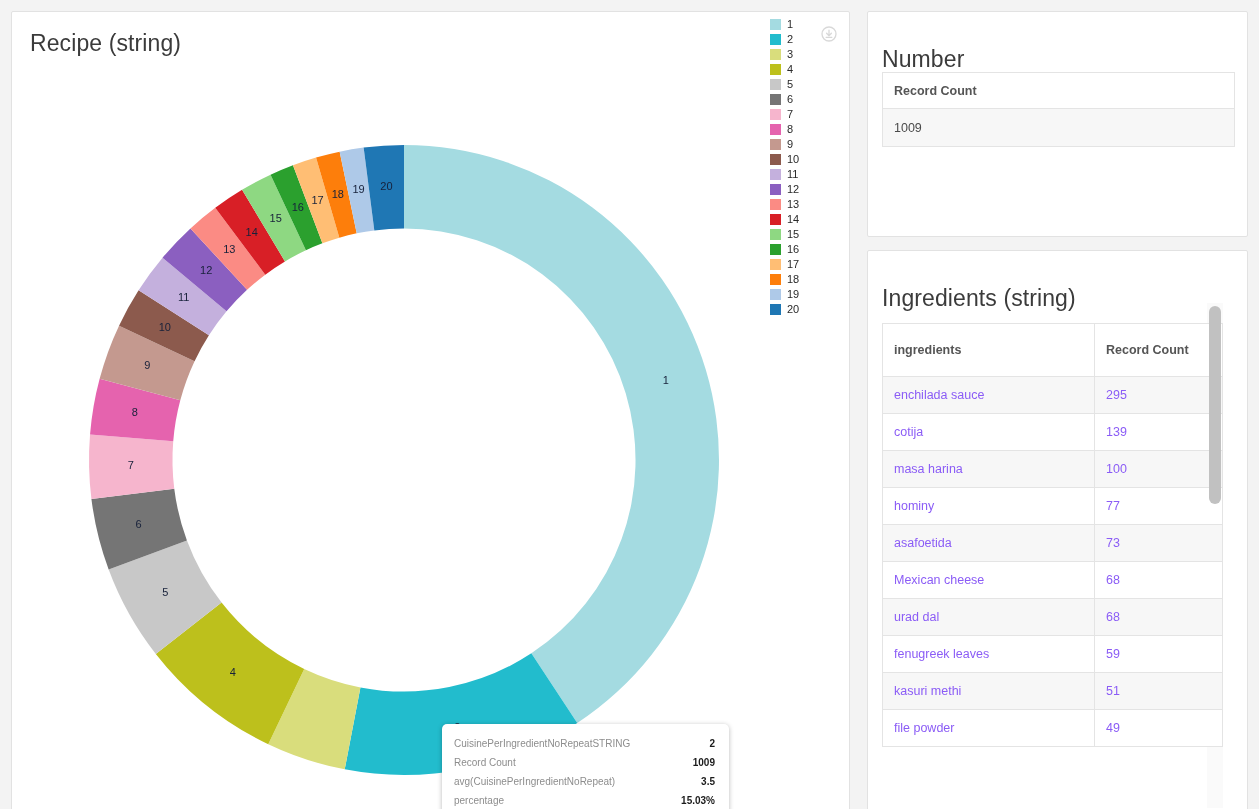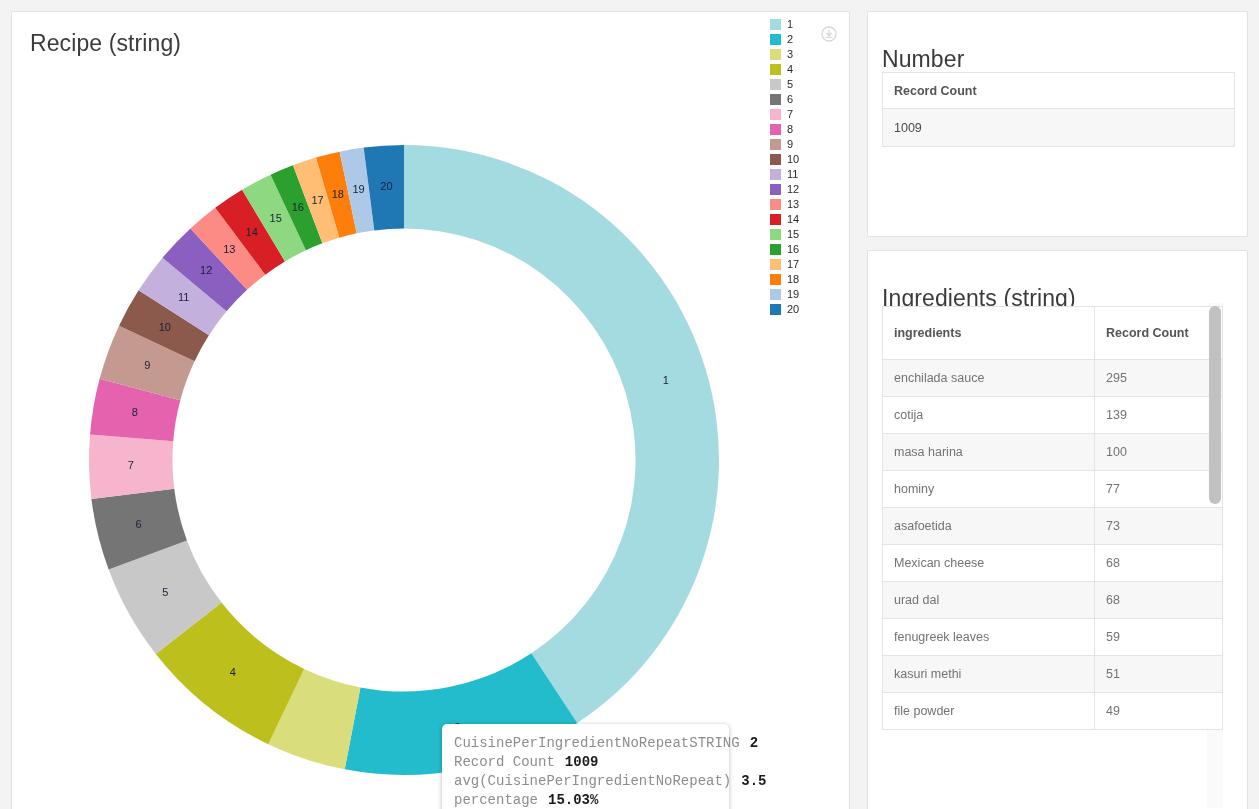--- a/index.html
+++ b/index.html
@@ -90,41 +90,40 @@
     left: 430px; top: 712px;
     width: 287px;
     background: #ffffff;
     border-radius: 5px;
     box-shadow: 0 1px 5px rgba(0,0,0,.28);
     padding: 10px 14px 11px 12px;
     z-index: 40;
   }
   .tt-row {
     display: flex;
-    justify-content: flex-start;
+    justify-content: space-between;
     align-items: baseline;
-    font-size: 14px;
+    font-size: 10px;
     line-height: 19px;
     white-space: nowrap;
-    font-family: Liberation Mono, monospace;
   }
   .tt-key { color: #8d8d8d; }
   .tt-val { color: #1b1b1b; font-weight: bold; padding-left: 10px; }
 
   
   .dtable {
     position: absolute;
     border-collapse: collapse;
     table-layout: fixed;
   }
   .dtable th, .dtable td {
     border: 1px solid #e4e4e4;
     text-align: left;
     font-size: 12.5px;
-    color: #737373;
+    color: #8b5cf6;
     padding: 9px 11px;
     vertical-align: middle;
   }
   .dtable th {
     font-weight: bold;
     color: #555;
     background: #ffffff;
   }
 
   
@@ -132,21 +131,21 @@
   #number-table td { background: #f7f7f7; height: 38px; color: #4a4a4a; }
   #number-table th { height: 36px; }
 
   
   .ing-wrap {
     position: absolute;
     left: 14px; top: 55px;
     width: 353px; height: 560px;
     overflow: hidden;
   }
-  #ing-table { position: relative; width: 340px; }
+  #ing-table { position: relative; width: 340px; margin-top: 17px; }
   #ing-table col.c1 { width: 212px; }
   #ing-table col.c2 { width: 128px; }
   #ing-table th { height: 53px; vertical-align: middle; line-height: 15px; }
   #ing-table td { height: 37px; }
   #ing-table tbody tr:nth-child(odd) td { background: #f7f7f7; }
   #ing-table tbody tr:nth-child(even) td { background: #ffffff; }
 
   .vscroll {
     position: absolute;
     left: 341px; top: 55px;

